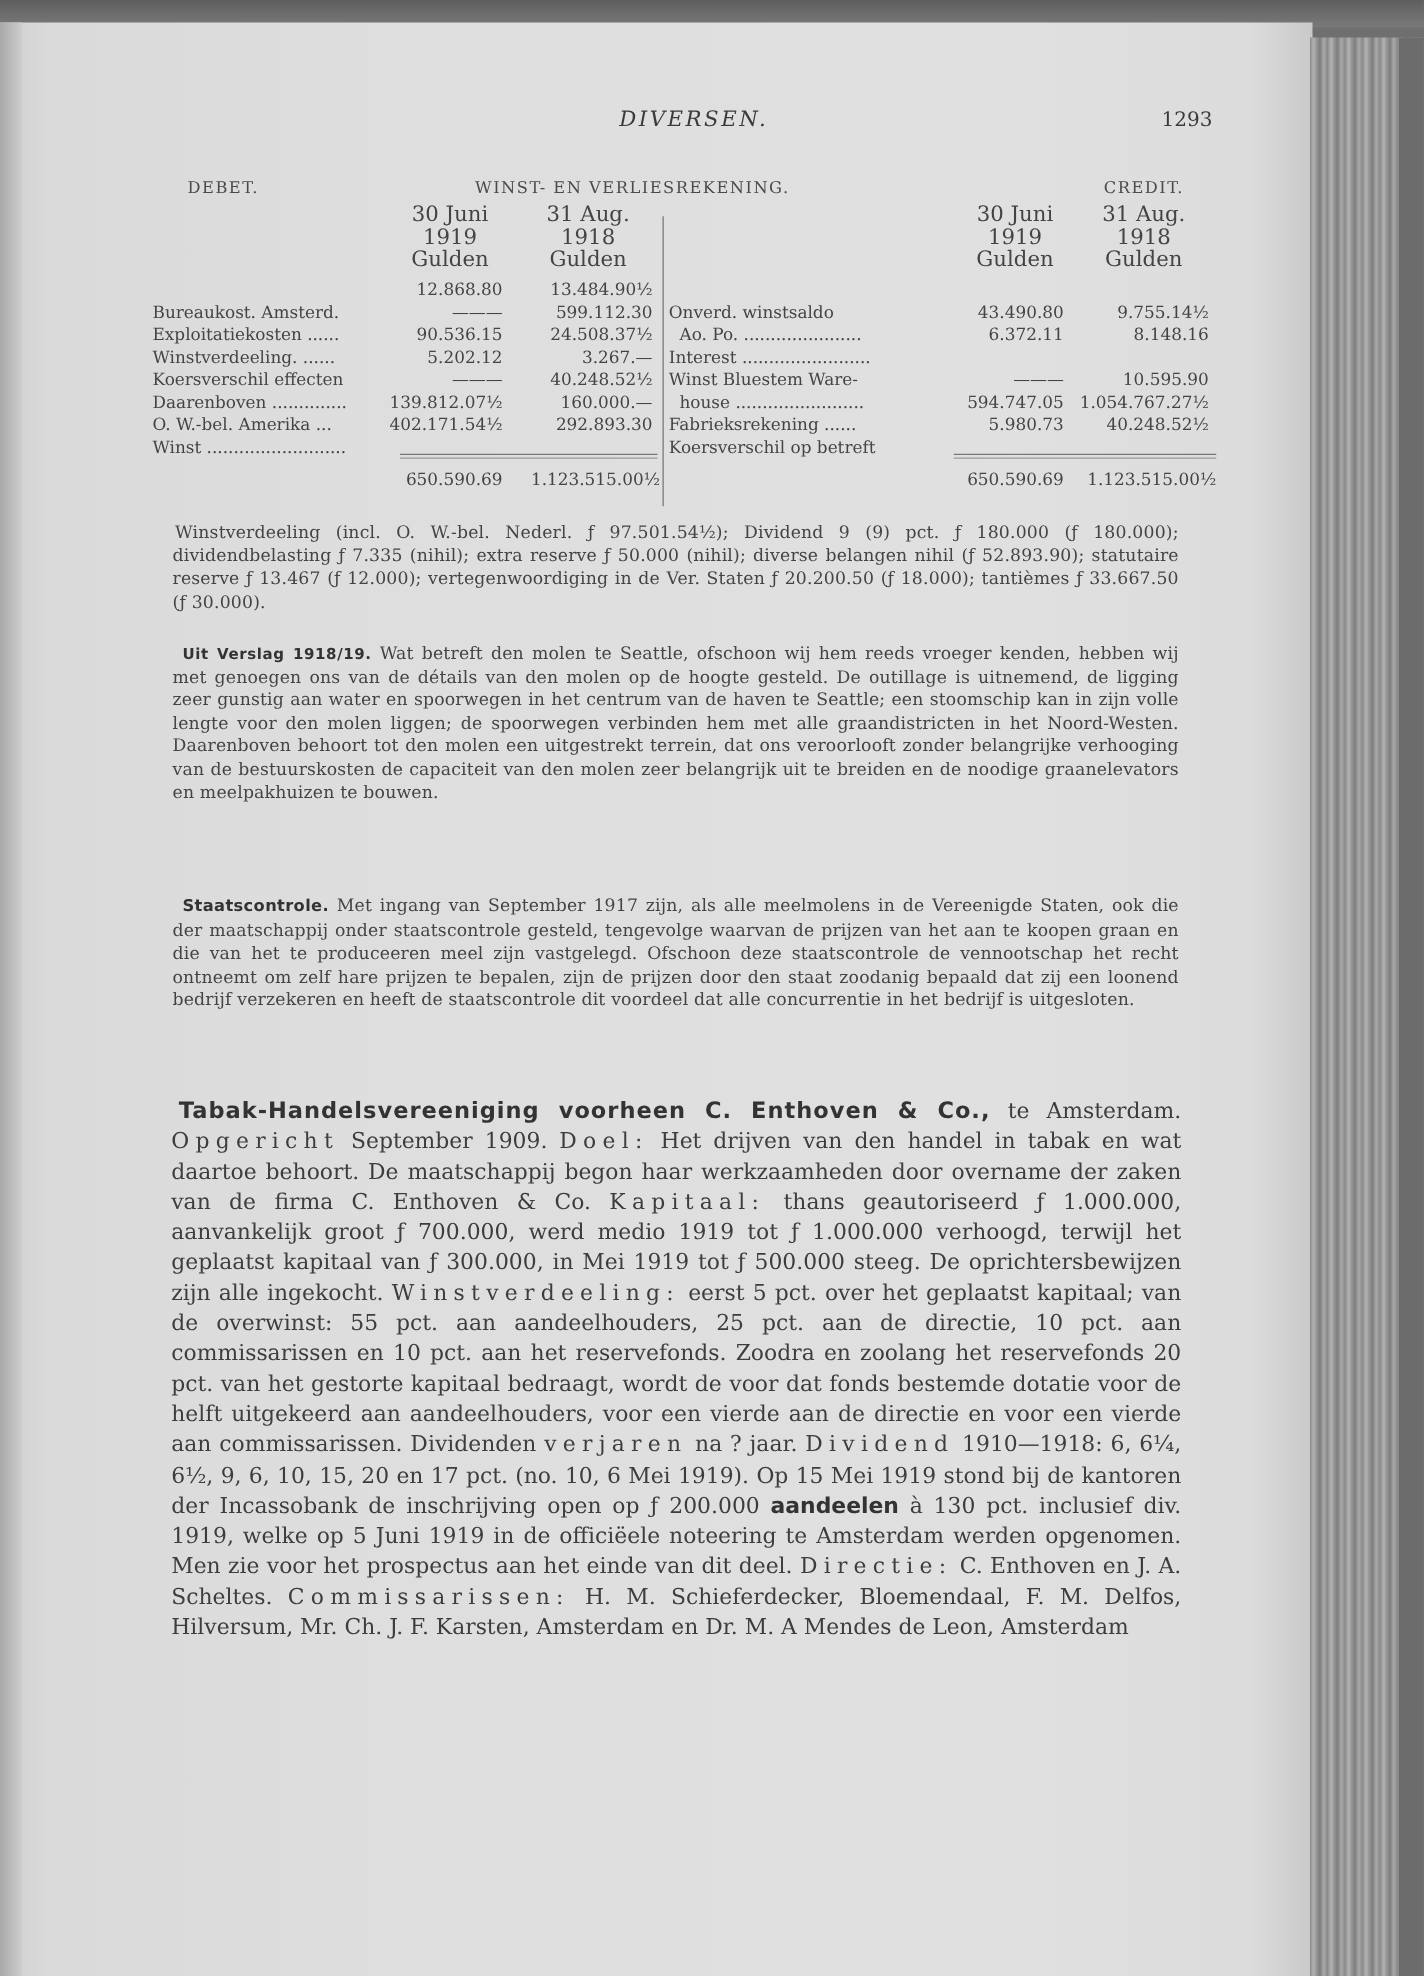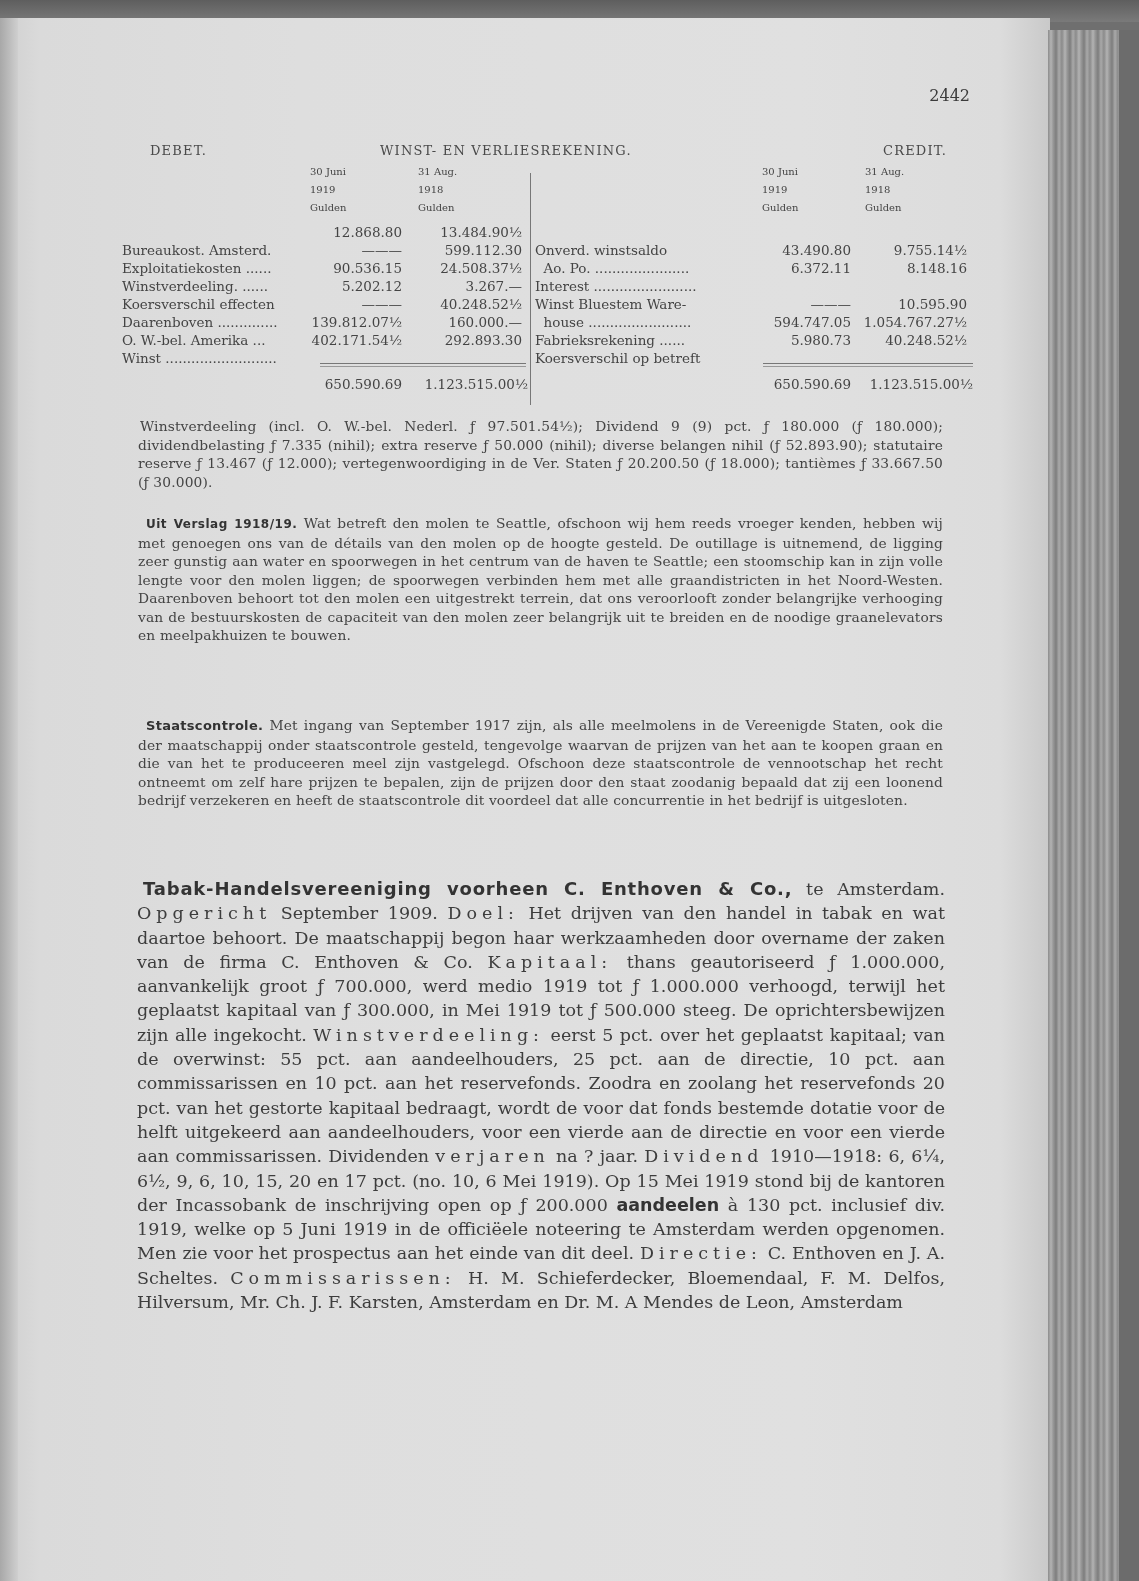--- a/index.html
+++ b/index.html
@@ -37,21 +37,21 @@
   .page-number { position: absolute; right: 0; top: 0; font-size: 16px; color: #3b3b3b; }
 
   .ledger-heads { position: absolute; top: 143px; left: 150px; width: 800px; font-size: 13px; letter-spacing: 1.2px; color:#4a4a4a; }
   .ledger-heads span { position: absolute; top: 0; white-space: nowrap; }
 
   .ledger { position: absolute; top: 163px; left: 122px; width: 830px; font-size: 13.5px; color:#444; }
   .side { position: absolute; top: 0; }
   .side.debit { left: 0; width: 412px; }
   .side.credit { left: 413px; width: 445px; }
   .divider { position: absolute; left: 408px; top: 10px; width: 1px; height: 232px; background: #777; }
-  .colhead { position: absolute; text-align: left; line-height: 18px; font-size: 10px; }
+  .colhead { position: absolute; text-align: center; line-height: 18px; font-size: 17px; }
   .row { position: absolute; height: 18px; line-height: 18px; white-space: nowrap; }
   .row .label { position: absolute; left: 0; margin-top: 18px; }
   .row .v1, .row .v2 { position: absolute; text-align: right; }
   .sumline { position: absolute; height: 2px; border-top: 1px solid #777; border-bottom: 1px solid #999; }
 
   .para { position: absolute; text-align: justify; text-align-last: left; }
   .small { font-size: 13.8px; line-height: 18.5px; color:#444; letter-spacing: 0.15px; }
   .large { font-size: 17.5px; line-height: 24.3px; color:#3d3d3d; }
   .bold-sans { font-family: "DejaVu Sans", "Liberation Sans", sans-serif; font-weight: bold; color:#333; }
   .spaced { letter-spacing: 5px; }
@@ -60,21 +60,22 @@
 <body>
 
 <div class="topband"></div>
 <div class="page"></div>
 <div class="leftedge"></div>
 <div class="bookedge">
     <div class="shade"></div>
   </div>
 
 <div class="header">
-  <div class="page-number">2442</div>
+  <div class="running-head">DIVERSEN.</div>
+  <div class="page-number">1293</div>
 </div>
 
 <div class="ledger-heads">
   <span style="left:0px">DEBET.</span>
   <span style="left:230px">WINST- EN VERLIESREKENING.</span>
   <span style="left:733px">CREDIT.</span>
 </div>
 
 <div class="ledger">
   <div class="side debit">

